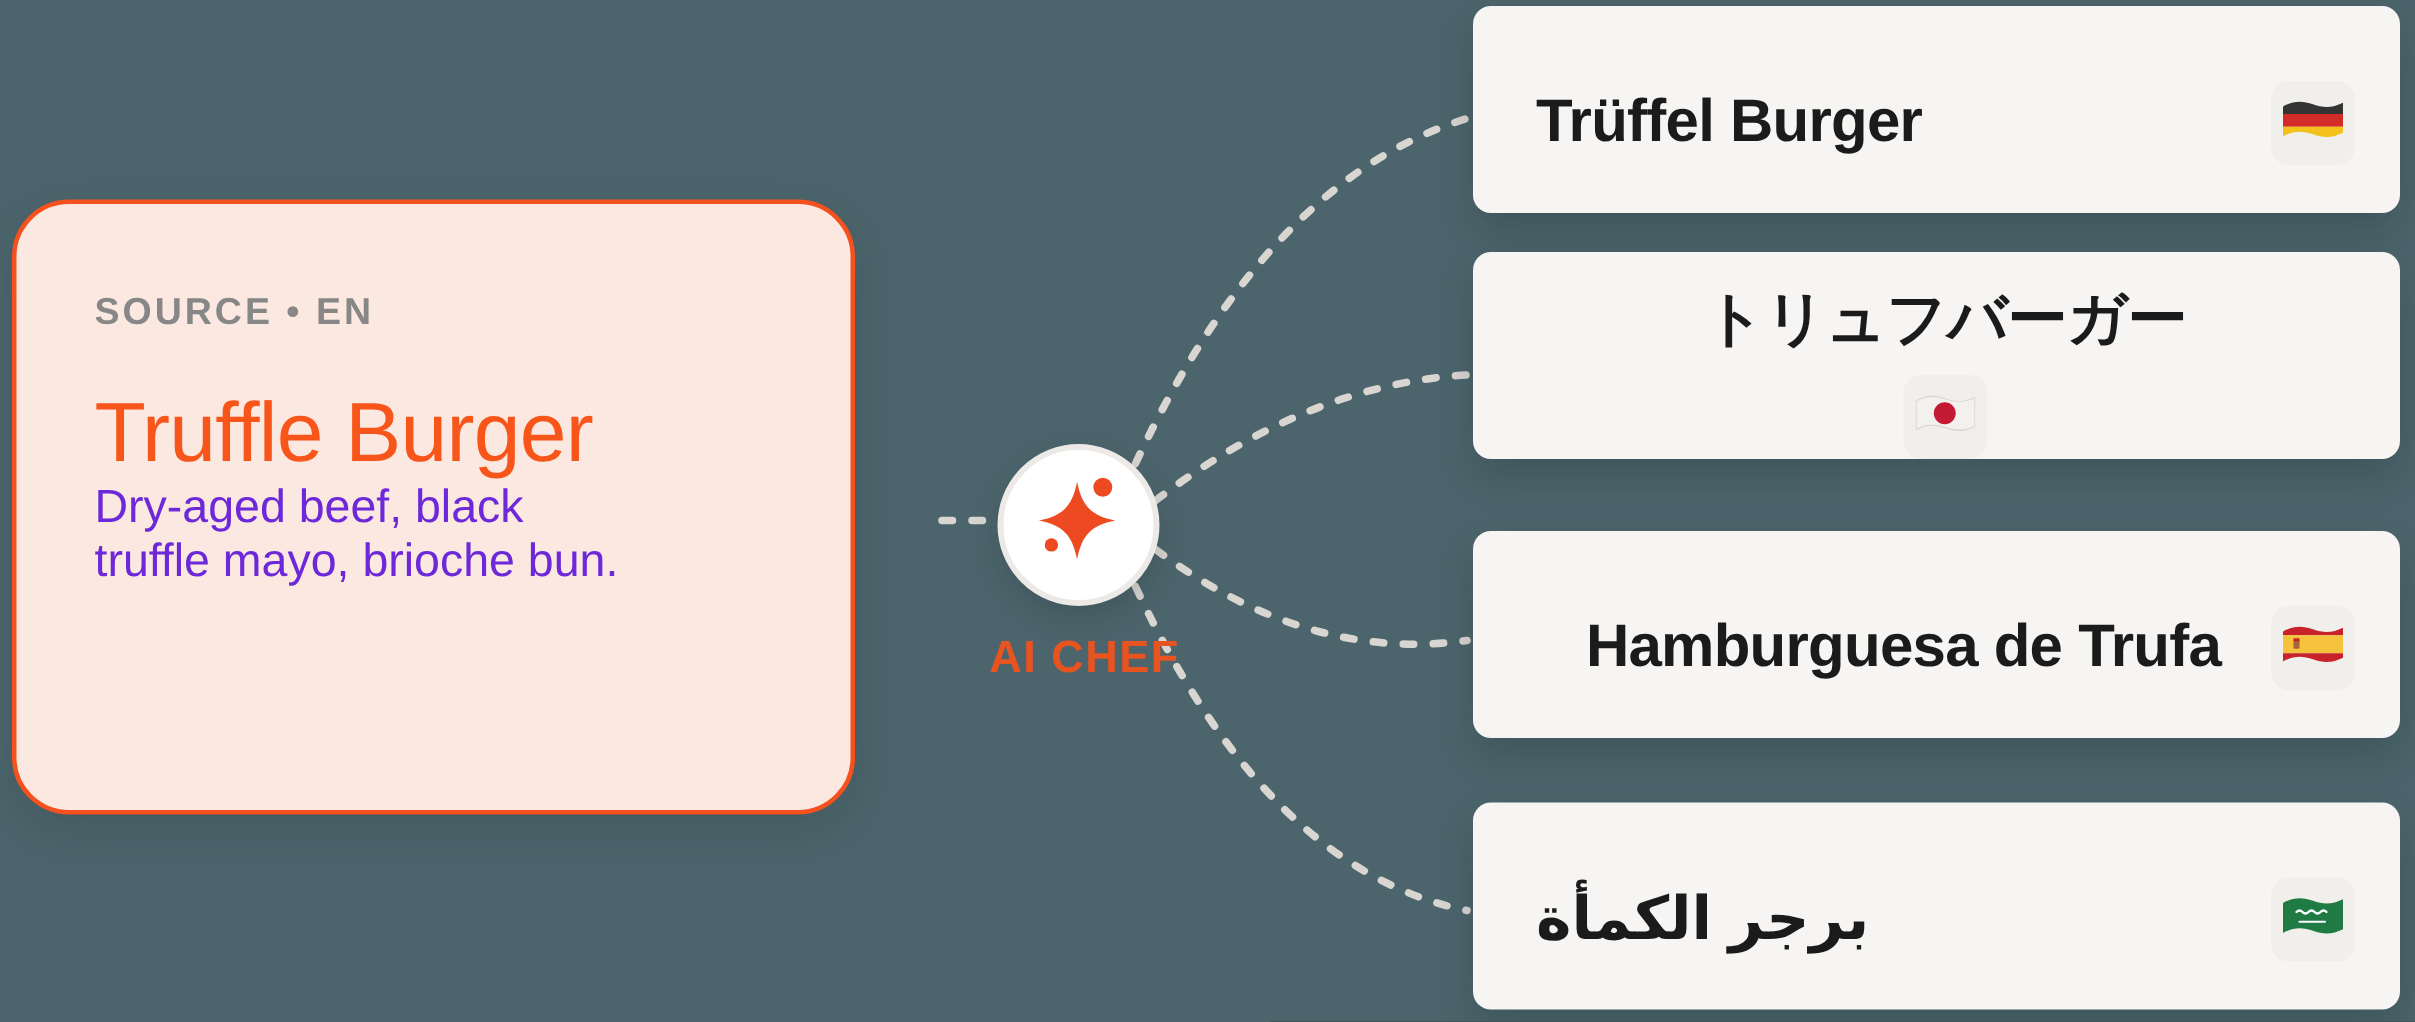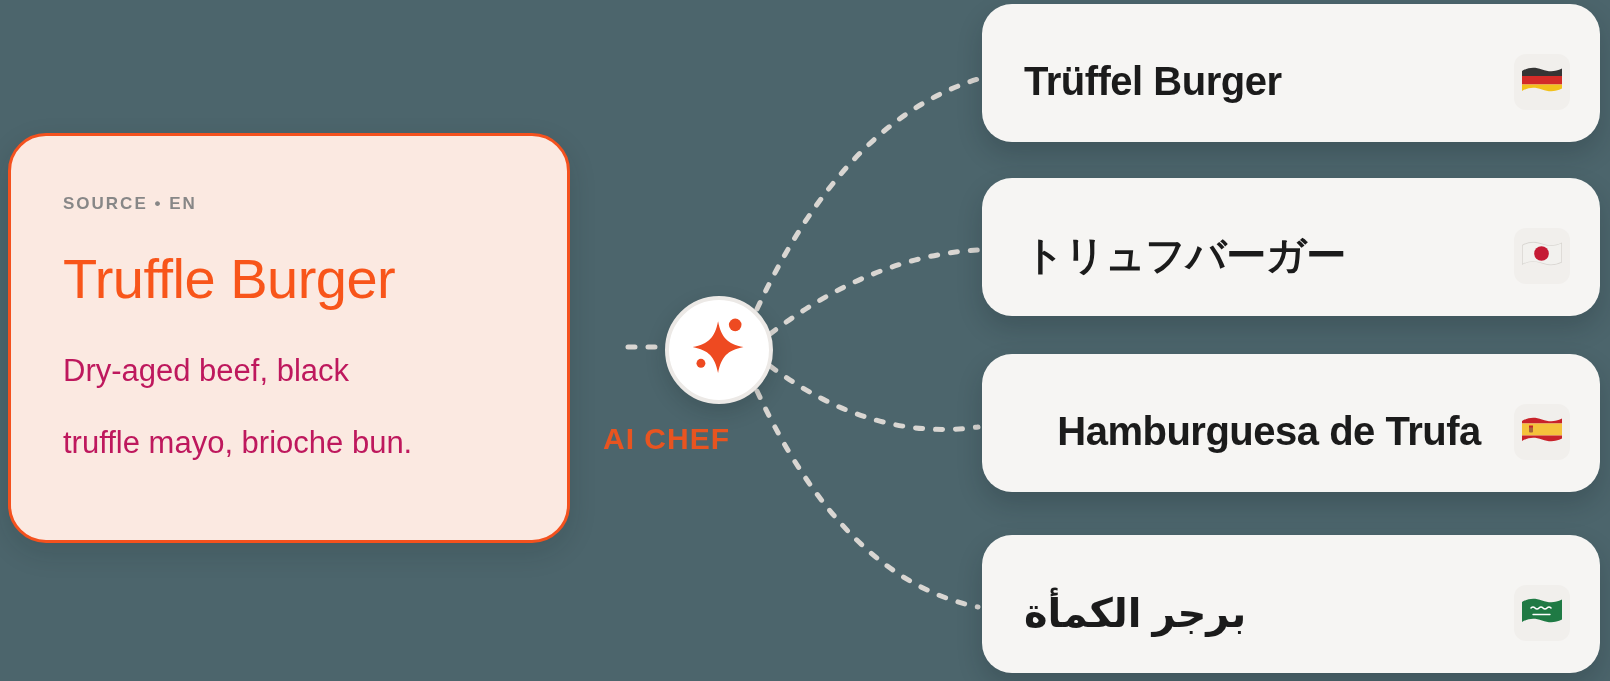--- a/index.html
+++ b/index.html
@@ -34,77 +34,78 @@
     position: absolute;
     left: 8px; top: 133px;
     width: 562px; height: 410px;
     background: #FBE9E1;
     border: 3px solid #F4511E;
     border-radius: 38px;
     padding: 58px 50px 0 52px;
     box-shadow: 0 10px 28px rgba(15,25,28,0.14);
   }
   .source-label {
-    font-size: 17px;
+    font-size: 25px;
     font-weight: bold;
     letter-spacing: 2px;
     color: #878787;
   }
   .source-title {
     margin-top: 32px;
     font-size: 56px;
     font-weight: normal;
     letter-spacing: -0.5px;
     color: #F8551A;
   }
   .source-desc {
-    margin-top: 24px;
+    margin-top: 0;
     width: 352px;
     font-size: 31px;
-    line-height: 72px;
-    color: #be185d;
+    line-height: 36px;
+    color: #6d28d9;
   }
 
   
   .hub-node {
     position: absolute;
     left: 665px; top: 296px;
     width: 108px; height: 108px;
     background: #FFFFFF;
     border: 4px solid #ECE9E6;
     border-radius: 50%;
     box-shadow: 0 8px 20px rgba(15,25,28,0.18);
     display: flex;
     align-items: center;
     justify-content: center;
   }
   .hub-label {
     position: absolute;
     left: 603px; top: 422px;
     width: 240px;
+    text-align: center;
     font-size: 30px;
     font-weight: bold;
     letter-spacing: 1px;
     color: #E85420;
   }
 
   
   .t-card {
     position: absolute;
     left: 982px;
     width: 618px; height: 138px;
     background: #F6F5F3;
-    border-radius: 30px;
+    border-radius: 12px;
     box-shadow: 0 12px 26px rgba(15,25,28,0.20);
     display: flex;
     align-items: center;
     padding: 17px 30px 0 42px;
   }
   .t-card.pos-1 { top: 4px; }
-  .t-card.pos-2 { top: 178px; }
+  .t-card.pos-2 { top: 168px; flex-direction: column; }
   .t-card.pos-3 { top: 354px; text-align: center; }
   .t-card.pos-4 { top: 535px; justify-content: center; }
   .t-text {
     flex: 1;
     font-size: 40px;
     font-weight: bold;
     letter-spacing: -0.5px;
     color: #1B1B1B;
     white-space: nowrap;
   }

